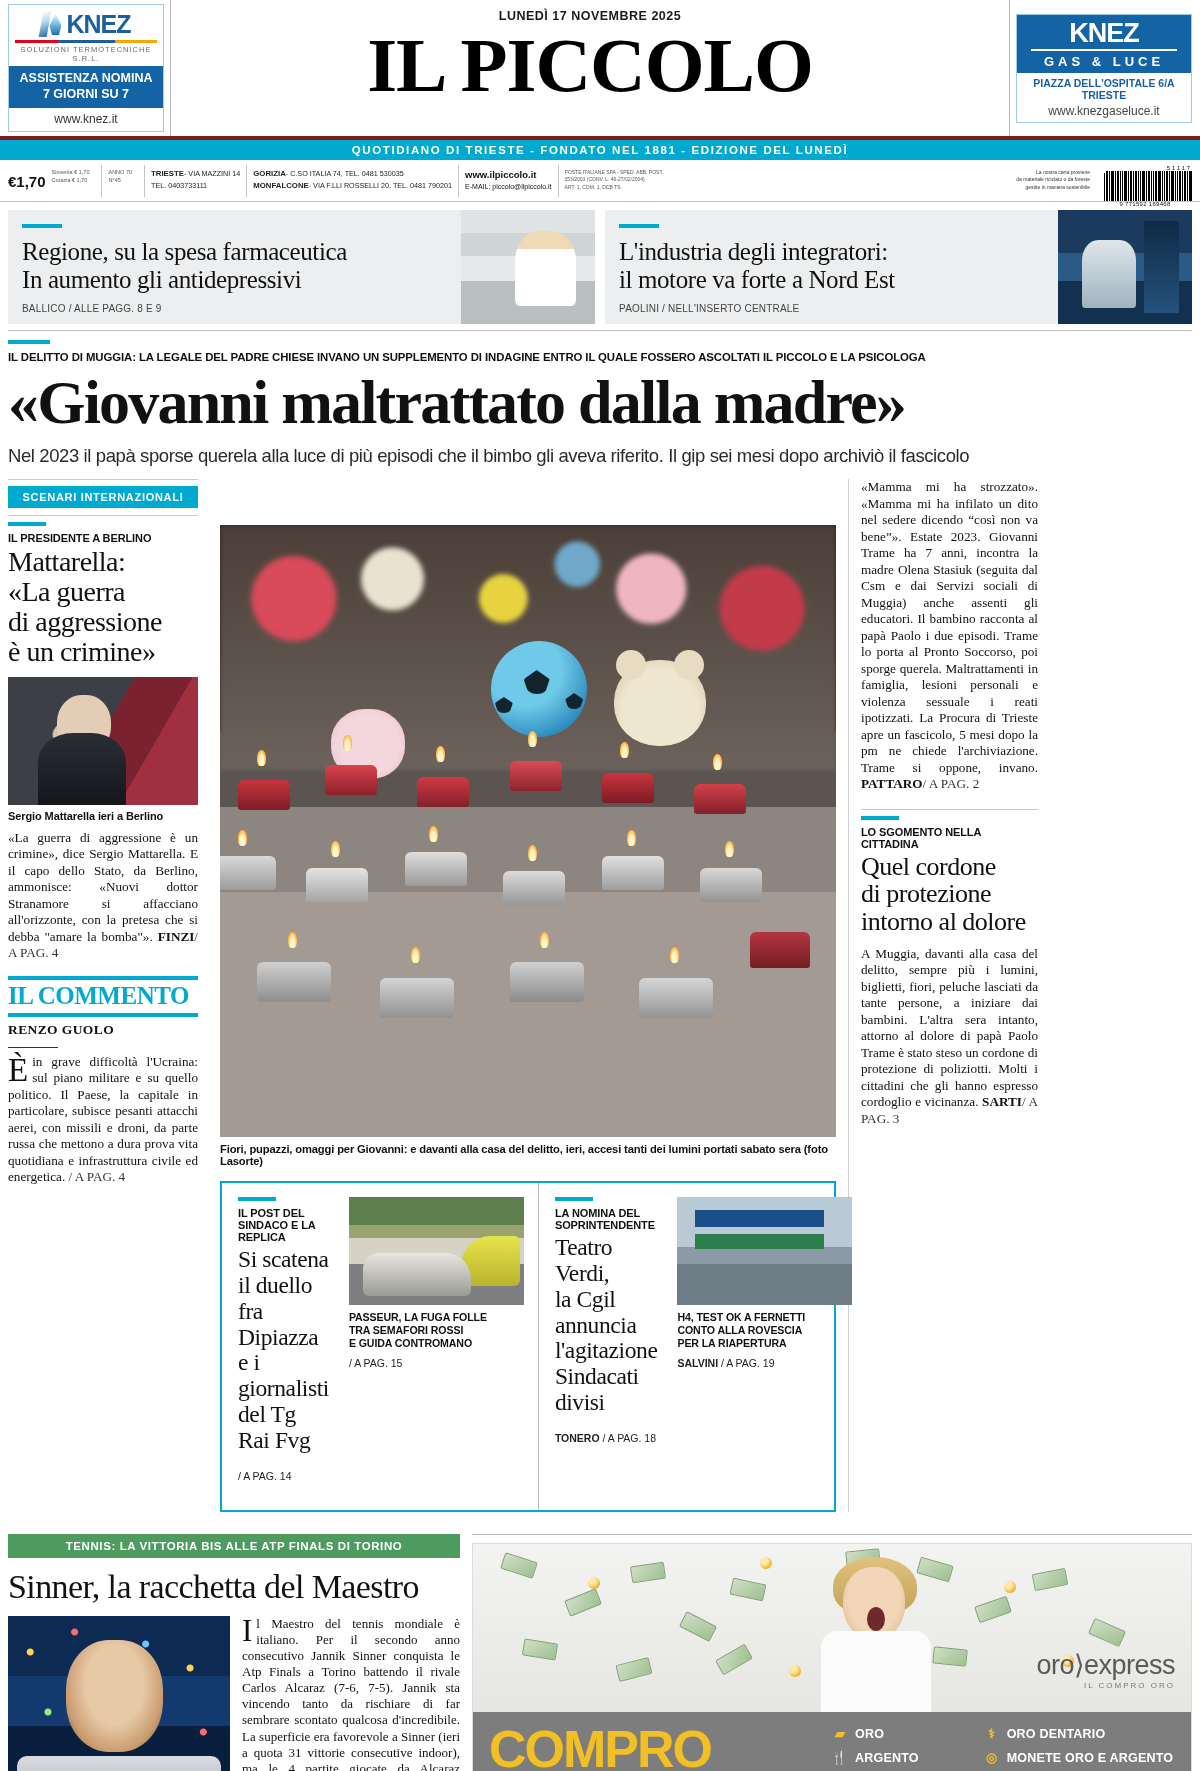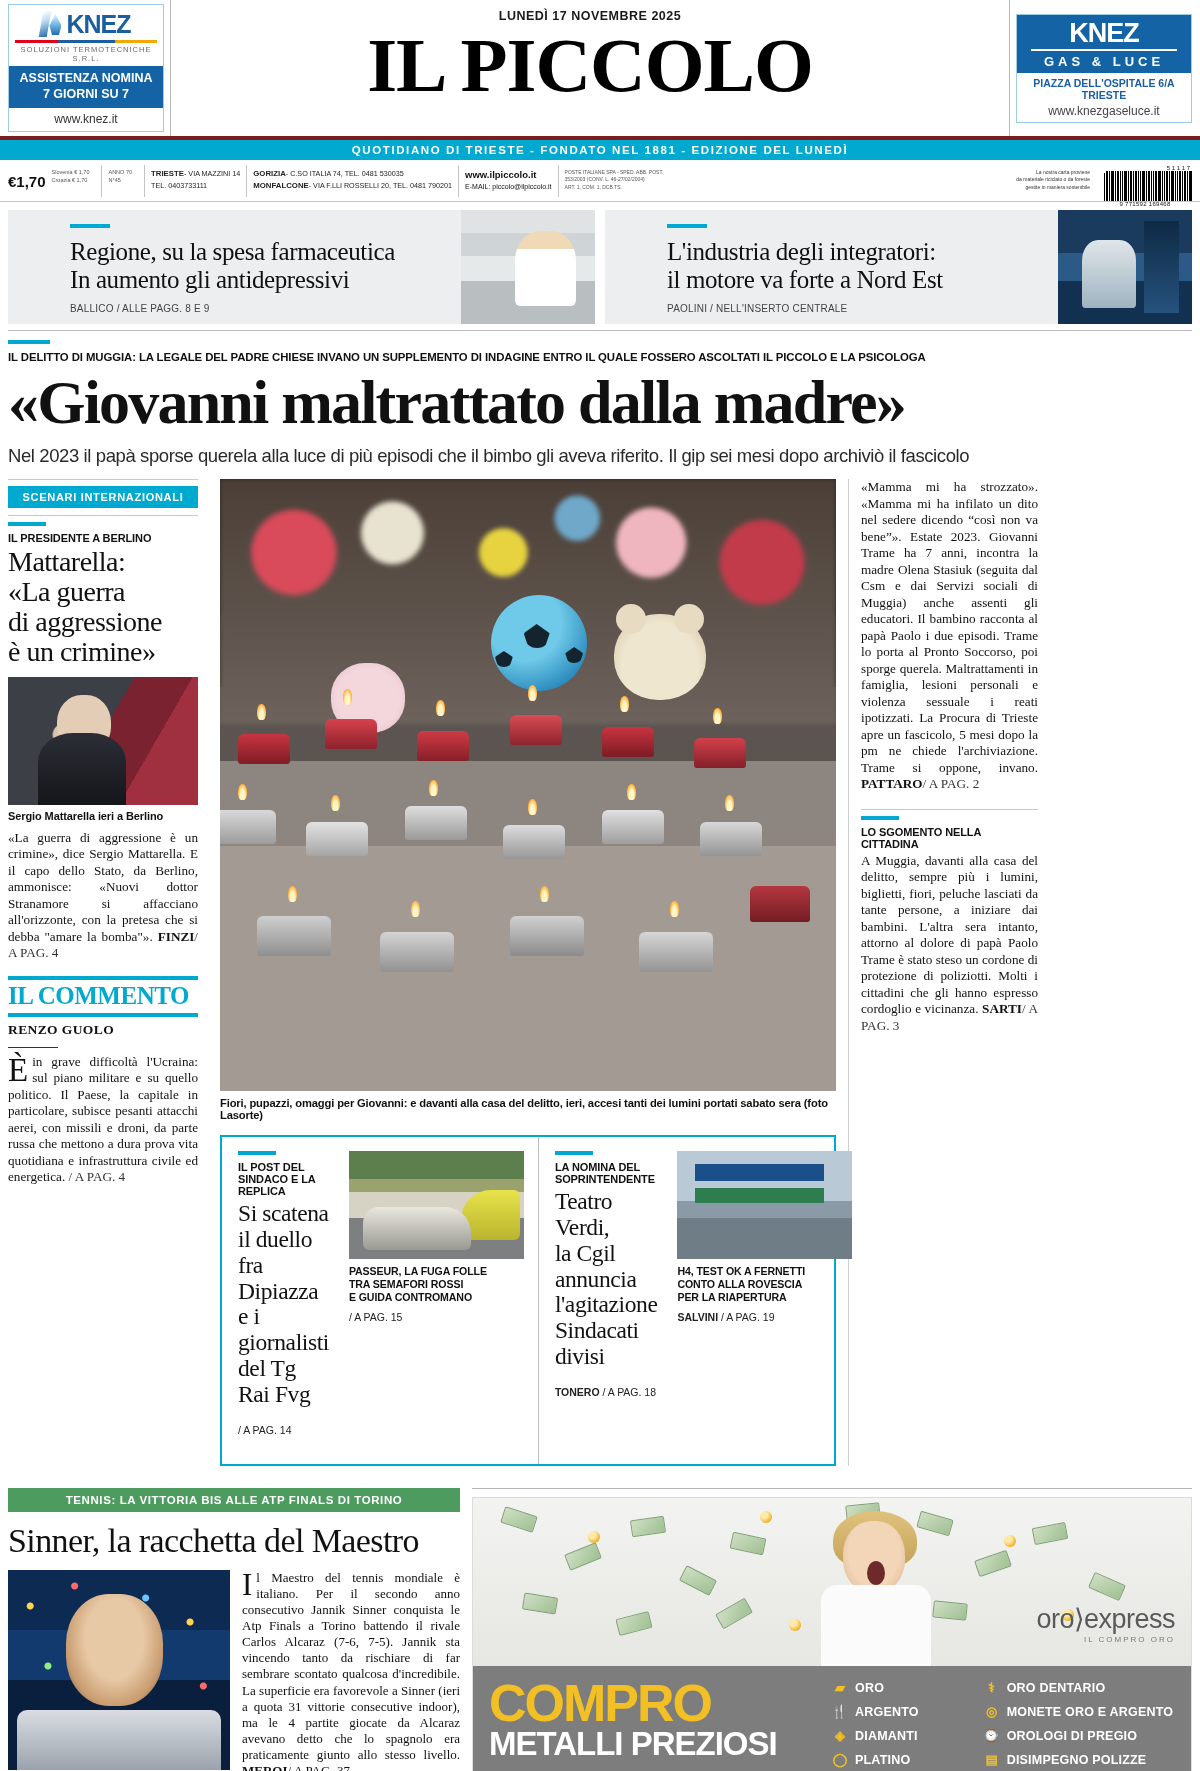--- a/index.html
+++ b/index.html
@@ -55,21 +55,21 @@
   .ib-site { font-size:9.5px; font-weight:bold; line-height:1.5; padding-top:3px; }
   .ib-site .em { font-weight:normal; font-size:7px; }
   .ib-legal { font-size:5px; color:#555; line-height:1.45; padding-top:4px; }
   .ib-eco { font-size:5px; color:#333; line-height:1.45; padding-top:4px; text-align:right;}
   .barcode { display:flex; align-items:flex-end; gap:1px; height:34px; margin-left:6px;}
   .barcode i { display:block; width:1px; background:#000; height:30px; }
   .bc-num { font-size:6px; letter-spacing:.3px; }
 
   
   .teasers { display:flex; gap:10px; padding:8px 8px 6px 8px; }
-  .teaser { flex:1; background:#eceeef; display:flex;padding-left:48px; }
+  .teaser { flex:1; background:#eceeef; display:flex; }
   .teaser-txt { flex:1; padding:14px 8px 10px 14px; }
   .tick { width:40px; height:4px; background:#00a9cf; margin-bottom:10px; }
   .teaser h2 { font-family:"Liberation Serif",serif; font-weight:normal; font-size:25px; line-height:1.12; margin:0 0 9px 0; letter-spacing:-.4px; }
   .byline { font-size:10px; font-weight:bold; letter-spacing:.2px; }
   .byline span { font-weight:normal; color:#444; }
   .teaser-img { width:134px; background-size:cover; background-position:center; }
   .ph-pharm { background:
       radial-gradient(circle at 70% 55%, #f2e2cf 0 18%, transparent 19%),
       linear-gradient(180deg,#dfe3e4 0 20%, #cfd5d6 20% 40%, #e6e9ea 40% 62%, #b9bfc1 62% 100%),
       #cfd5d6; position:relative; }
@@ -86,21 +86,21 @@
   .mh-rule { border-top:1px solid #bdbdbd; padding-top:9px; }
   .mh-tick { width:42px; height:4px; background:#00a9cf; margin-bottom:7px; }
   .kicker { font-size:11.4px; font-weight:bold; letter-spacing:-.1px; color:#111; padding-bottom:4px; }
   .big-head { font-family:"Liberation Serif",serif; font-weight:bold; font-size:62px; line-height:1.0;
               letter-spacing:-1.8px; margin:4px 0 12px 0; }
   .sub-head { font-size:18.5px; color:#2a2a2a; letter-spacing:-.4px; padding-bottom:12px; }
 
   
   .body3 { display:flex; padding:0 8px; gap:0; }
   .colL { width:200px; padding-right:10px; }
-  .colC { width:640px; padding:0 12px; }
+  .colC { width:640px; padding:0 12px;margin-top:46px; }
   .colR { width:190px; padding-left:12px; border-left:1px solid #cfcfcf; }
 
   .hairline { border-top:1px solid #c9c9c9; margin-bottom:6px; }
   .sec-band { background:#00a9cf; color:#fff; font-size:11px; font-weight:bold; letter-spacing:.7px;
               padding:5px 0; text-align:center; margin-bottom:7px; }
   .tick-sm { width:38px; height:4px; background:#00a9cf; margin:0 0 6px 0; }
   .over { font-size:11px; font-weight:bold; letter-spacing:-.1px; margin-bottom:3px; }
   .ttl-serif { font-family:"Liberation Serif",serif; font-weight:normal; font-size:28px; line-height:1.07; letter-spacing:-.5px; margin:0 0 10px 0;}
   .photo { width:100%; background:#8c8f93; }
   .ph-matta { height:128px; background:
@@ -508,20 +508,23 @@
       </div>
     </div>
 
     <div class="colR">
       <div class="bodytext"><span>«Mamma mi ha strozzato». «Mamma mi ha infilato un dito nel sedere dicendo “così non va bene”». Estate 2023. Giovanni Trame ha 7 anni, incontra la madre Olena Stasiuk (seguita dal Csm e dai Servizi sociali di Muggia) anche assenti gli educatori. Il bambino racconta al papà Paolo i due episodi. Trame lo porta al Pronto Soccorso, poi sporge querela. Maltrattamenti in famiglia, lesioni personali e violenza sessuale i reati ipotizzati. La Procura di Trieste apre un fascicolo, 5 mesi dopo la pm ne chiede l'archiviazione. Trame si oppone, invano.</span> <b>PATTARO</b><span class="ref">/ A PAG. 2</span></div>
 
       <div style="height:16px"></div>
       <div class="hairline"></div>
       <div class="tick-sm"></div>
       <div class="over">LO SGOMENTO NELLA CITTADINA</div>
+      <h3 class="ttl-serif" style="white-space:pre-line;font-size:26px">Quel cordone
+di protezione
+intorno al dolore</h3>
       <div class="bodytext"><span>A Muggia, davanti alla casa del delitto, sempre più i lumini, biglietti, fiori, peluche lasciati da tante persone, a iniziare dai bambini. L'altra sera intanto, attorno al dolore di papà Paolo Trame è stato steso un cordone di protezione di poliziotti. Molti i cittadini che gli hanno espresso cordoglio e vicinanza.</span> <b>SARTI</b><span class="ref">/ A PAG. 3</span></div>
     </div>
   </div>
 
   <div class="bottom">
     <div class="bl">
       <div class="green-band">TENNIS: LA VITTORIA BIS ALLE ATP FINALS DI TORINO</div>
       <h2 class="bl-title">Sinner, la racchetta del Maestro</h2>
       <div class="bl-body">
         <div>

